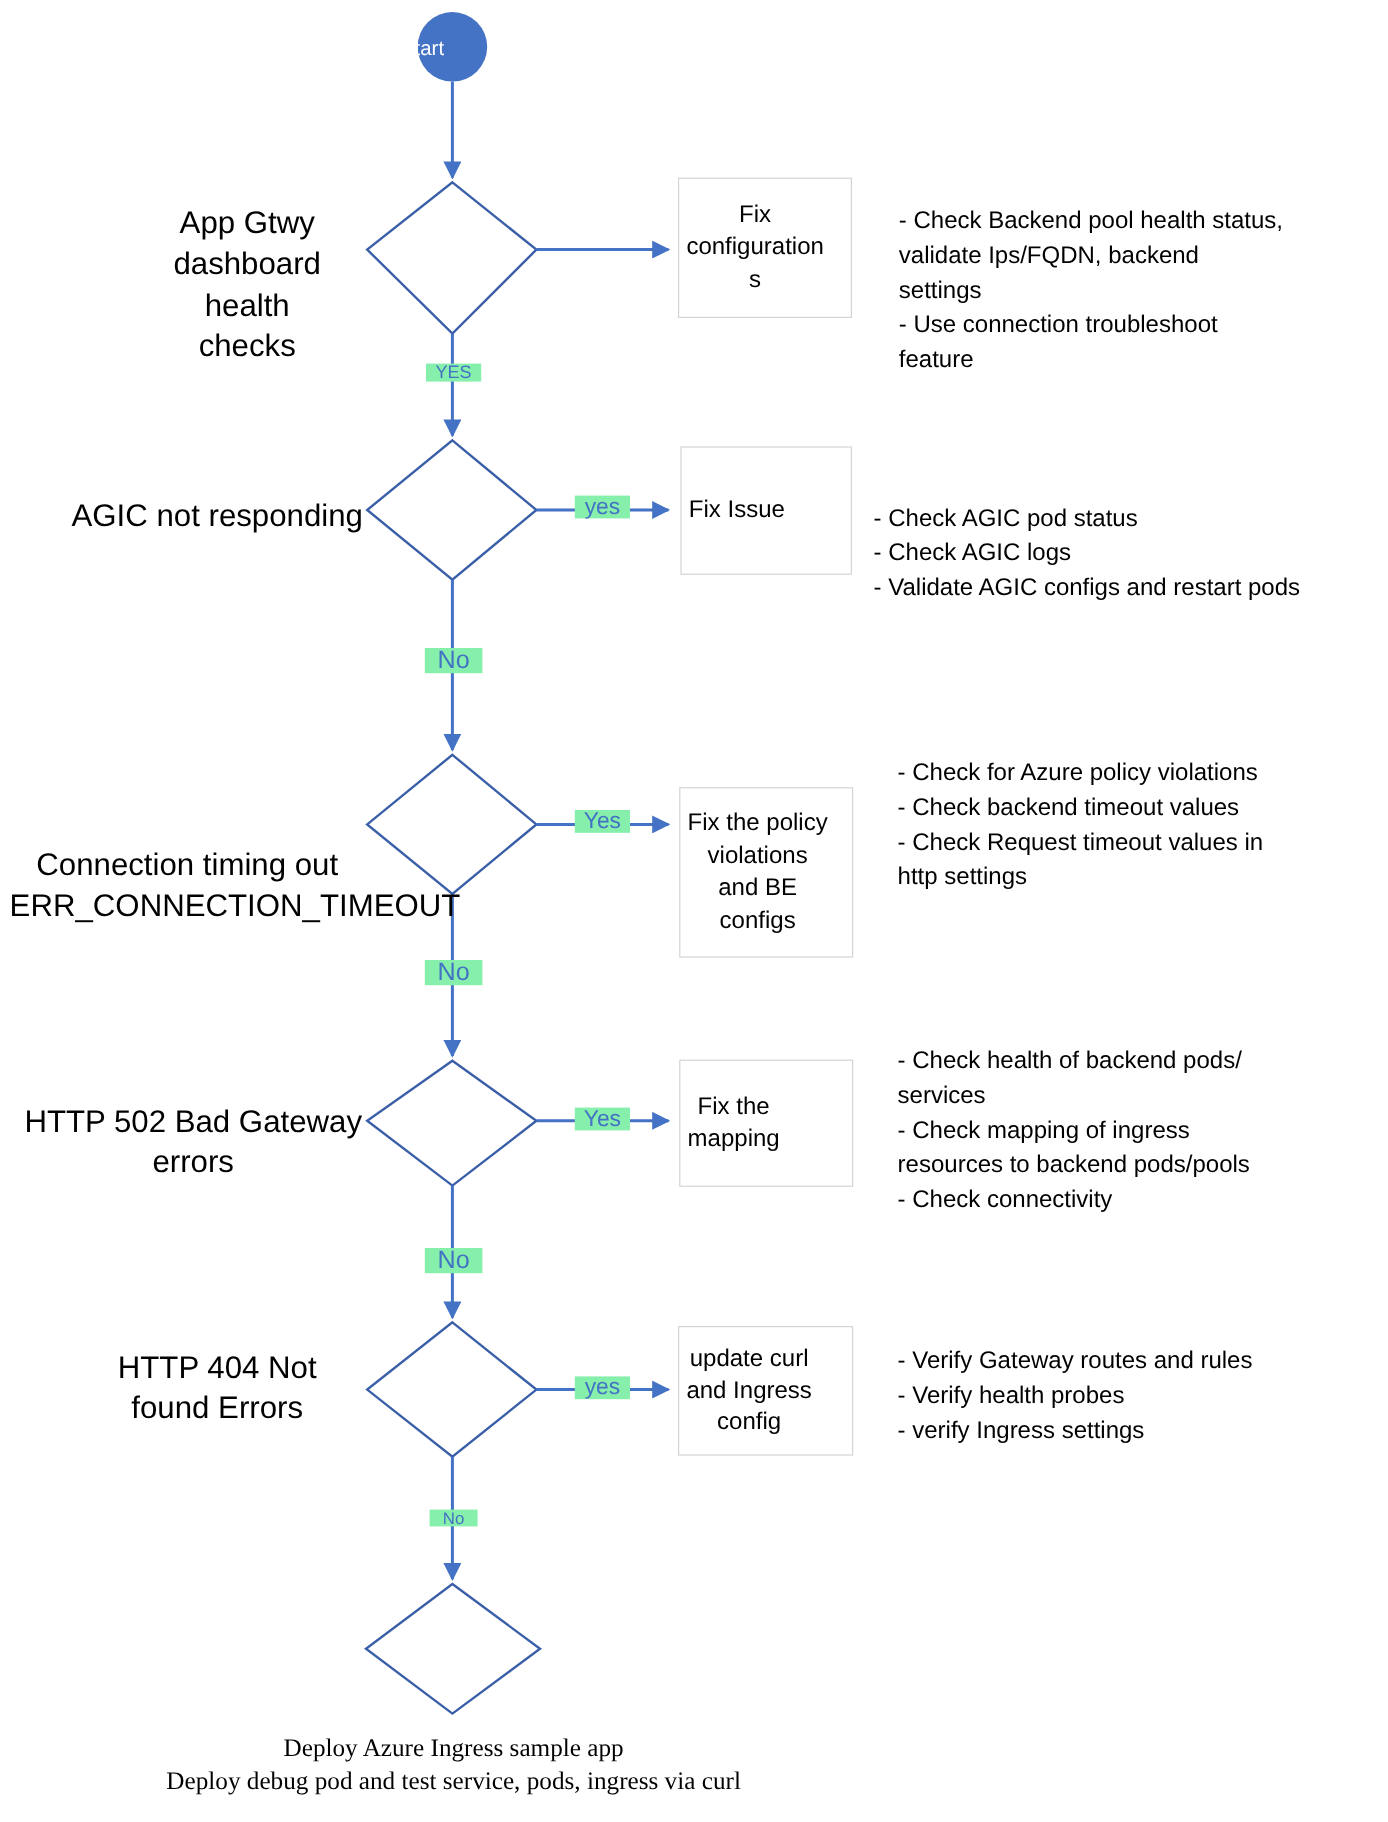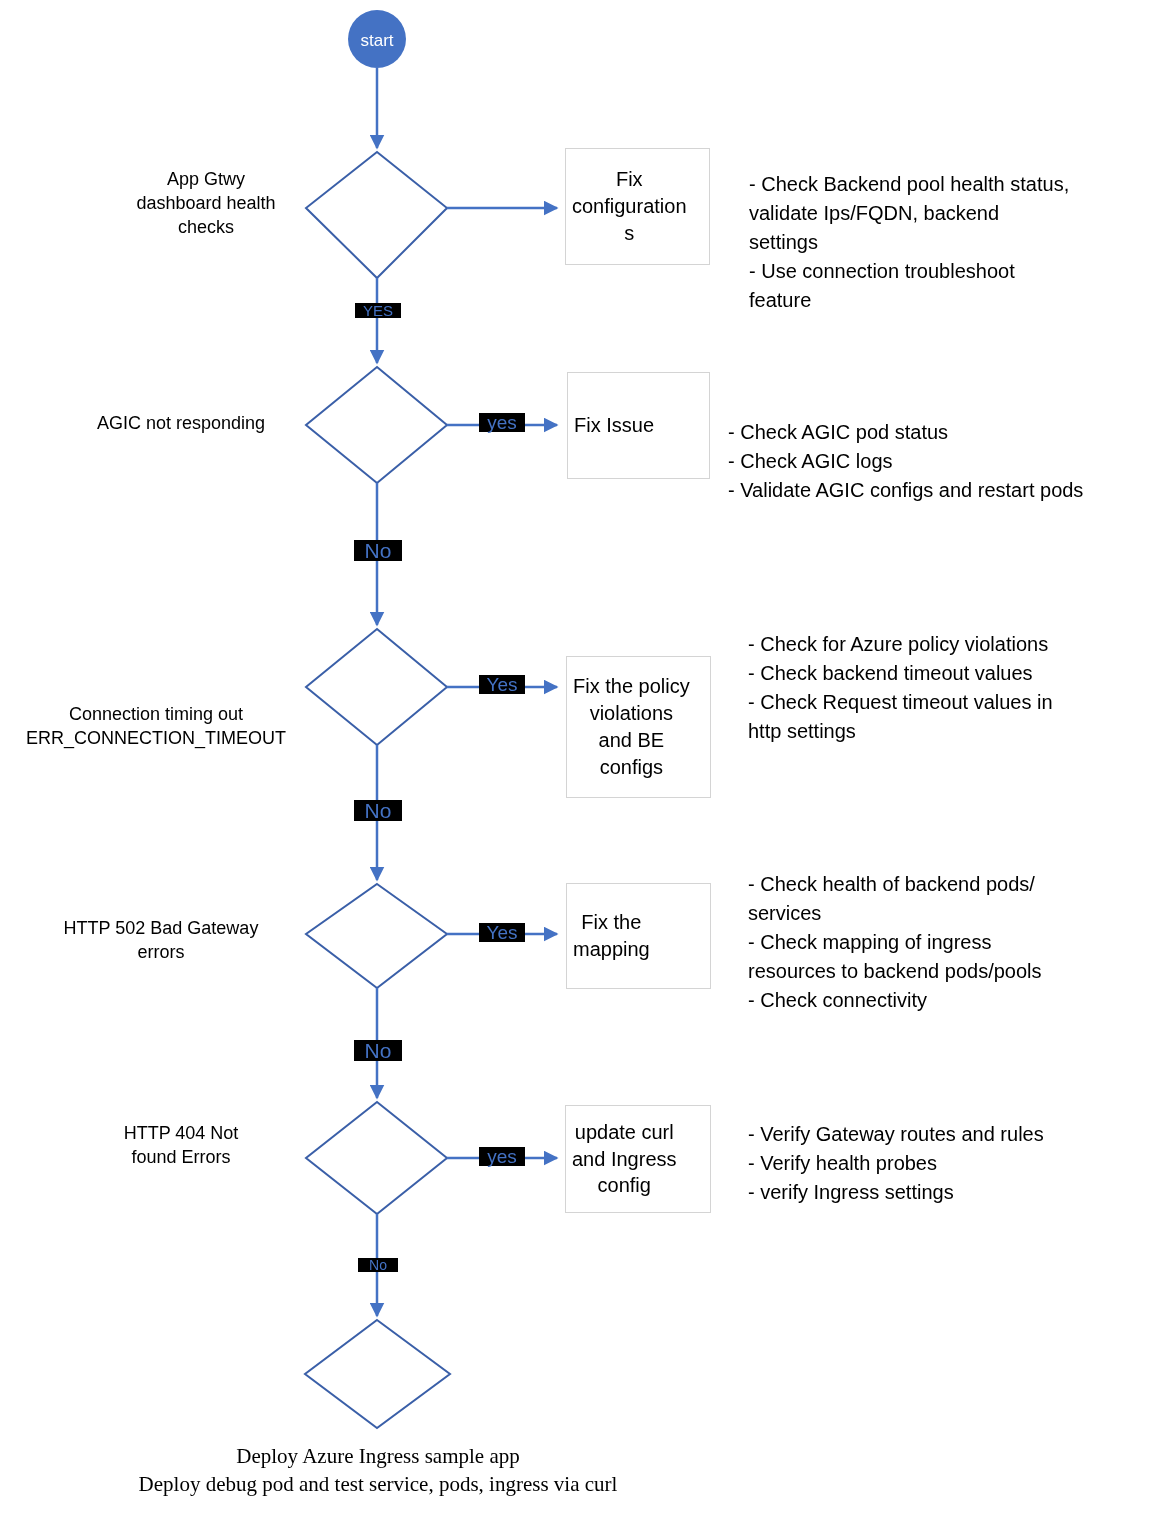--- a/index.html
+++ b/index.html
@@ -17,21 +17,21 @@
   }
   #flow {
     position: absolute;
     left: 0; top: 0;
     width: 1157px;
     height: 1518px;
   }
   .node-label {
     position: absolute;
     text-align: center;
-    font-size: 18px;
+    font-size: 26px;
     line-height: 1.32;
     color: #000000;
     white-space: pre-line;
   }
   .proc-box {
     position: absolute;
     border: 1px solid #d4d4d4;
     background: #ffffff;
     box-sizing: border-box;
     display: flex;
@@ -50,29 +50,28 @@
     position: absolute;
     font-size: 20px;
     line-height: 1.45;
     color: #000000;
     white-space: pre-line;
     text-align: left;
   }
   .edge-label {
     position: absolute;
     color: #4472c4;
-    background: #000000;
+    background: #86efac;
     text-align: center;
     line-height: 1;
   }
   .start-text {
     position: absolute;
     color: #ffffff;
     font-size: 17px;
-    text-align: center;
     width: 80px;
     line-height: 1;
   }
   .bottom-caption {
     position: absolute;
     text-align: center;
     font-size: 21px;
     line-height: 1.35;
     color: #000000;
     white-space: pre-line;

